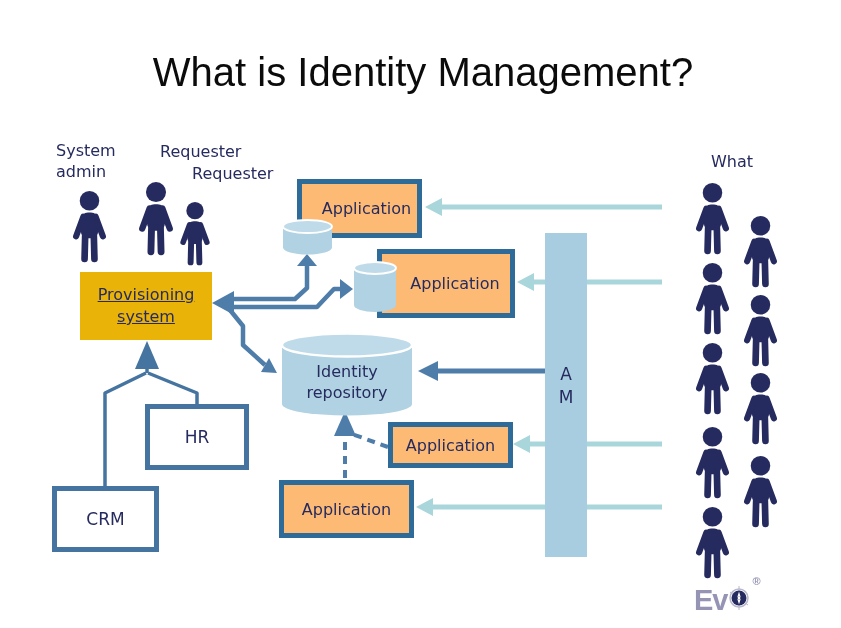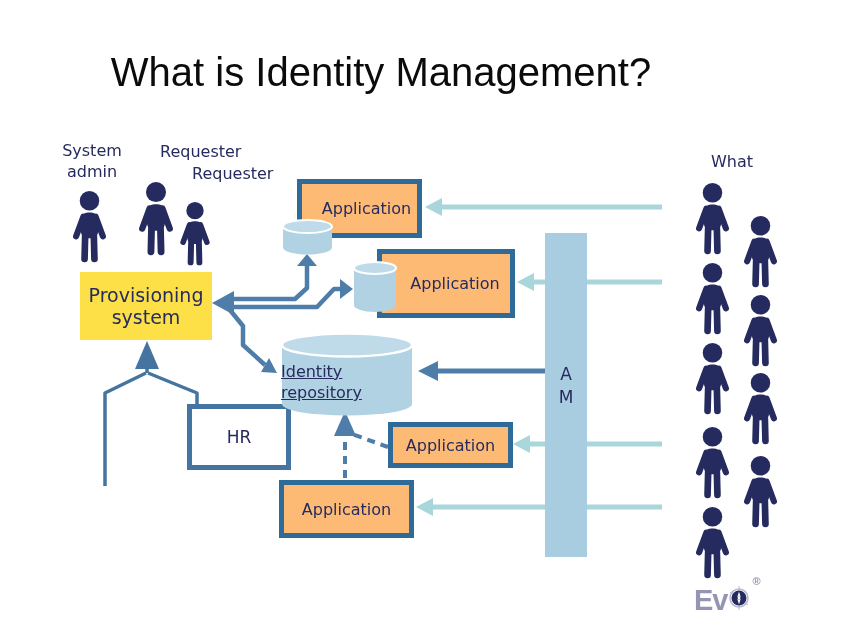--- a/index.html
+++ b/index.html
@@ -1,31 +1,31 @@
 <!DOCTYPE html>
 <html><head>
 <meta charset="utf-8">
 <style>
   html,body{margin:0;padding:0;background:#fff;}
   .stage{position:relative;width:841px;height:628px;background:#ffffff;overflow:hidden;
          font-family:"DejaVu Sans",sans-serif;color:#262b5f;}
   .title{position:absolute;left:0;top:50px;width:762px;text-align:center;
-         font-family:"Liberation Sans",sans-serif;font-size:40px;color:#0b0b0b;}
+         font-family:"Liberation Sans",sans-serif;font-size:40px;color:#0b0b0b;padding-left:42px;}
   .lbl{position:absolute;font-size:16px;line-height:21px;color:#262b5f;}
-  .center{text-align:center;}
+  .center{text-align:left;}
   svg.layer{position:absolute;left:0;top:0;z-index:1;}
   .person{position:absolute;z-index:2;}
-  .fillbox{position:absolute;background:#fde047;z-index:2;display:flex;align-items:center;
-           justify-content:center;text-align:center;font-size:19px;line-height:22px;color:#262b5f;}
+  .fillbox{position:absolute;background:#eab308;z-index:2;display:flex;align-items:center;
+           justify-content:center;text-align:center;font-size:16px;line-height:22px;color:#262b5f;text-decoration:underline;}
   .appbox{position:absolute;background:#fdba74;border:5px solid #2e6b98;z-index:2;display:flex;
           align-items:center;justify-content:center;font-size:16px;color:#262b5f;box-sizing:border-box;}
   .srcbox{position:absolute;background:#ffffff;border:5px solid #44749f;z-index:2;display:flex;
           align-items:center;justify-content:center;font-size:17px;color:#262b5f;box-sizing:border-box;}
   .cyl{position:absolute;z-index:3;}
-  .cyl-text{position:absolute;z-index:4;font-size:16px;line-height:21px;color:#262b5f;text-decoration:underline;}
+  .cyl-text{position:absolute;z-index:4;font-size:16px;line-height:21px;text-align:center;color:#262b5f;}
   .ambar{position:absolute;left:545px;top:233px;width:42px;height:324px;background:#a9cde0;z-index:2;}
   .ambar .am-label{position:absolute;left:0;top:130px;width:42px;text-align:center;font-size:17px;
           line-height:23px;white-space:pre-line;color:#262b5f;}
   .logo{position:absolute;left:694px;top:584px;z-index:2;display:flex;align-items:flex-start;
         font-family:"Liberation Sans",sans-serif;font-weight:bold;font-size:29px;color:#9594b4;
         letter-spacing:-1px;}
   .logo .rmark{font-size:11px;vertical-align:top;position:relative;top:-9px;left:1px;}
   .compass{margin:0 1px;position:relative;top:2px;}
 </style>
 </head>
@@ -120,22 +120,25 @@
   <div class="appbox" style="left:377px;top:249px;width:138px;height:69px;">
     <span style="margin-left:18px;">Application</span>
   </div>
   <div class="appbox" style="left:388px;top:422px;width:125px;height:46px;">
     <span>Application</span>
   </div>
   <div class="appbox" style="left:279px;top:480px;width:135px;height:58px;">
     <span>Application</span>
   </div>
 
-  <div class="srcbox" style="left:145px;top:404px;width:104px;height:66px;margin-left:42px;">
+  <div class="srcbox" style="left:145px;top:404px;width:104px;height:66px;">
     <span>HR</span>
+  </div>
+  <div class="srcbox" style="left:52px;top:486px;width:107px;height:66px;">
+    <span>CRM</span>
   </div>
 
   <svg class="cyl" style="left:282px;top:219px;" width="51" height="37" viewBox="0 0 51 37">
     <path d="M1,7.5 v21 a24.5,7 0 0 0 49,0 v-21 z" fill="#b1d2e2"></path>
     <ellipse cx="25.5" cy="7.5" rx="24.5" ry="6.5" fill="#bfdbe9" stroke="#ffffff" stroke-width="2"></ellipse>
   </svg>
   <svg class="cyl" style="left:353px;top:261px;" width="44" height="52" viewBox="0 0 44 52">
     <path d="M1,7 v37 a21,7 0 0 0 42,0 v-37 z" fill="#b1d2e2"></path>
     <ellipse cx="22" cy="7" rx="21" ry="6" fill="#bfdbe9" stroke="#ffffff" stroke-width="2"></ellipse>
   </svg>

